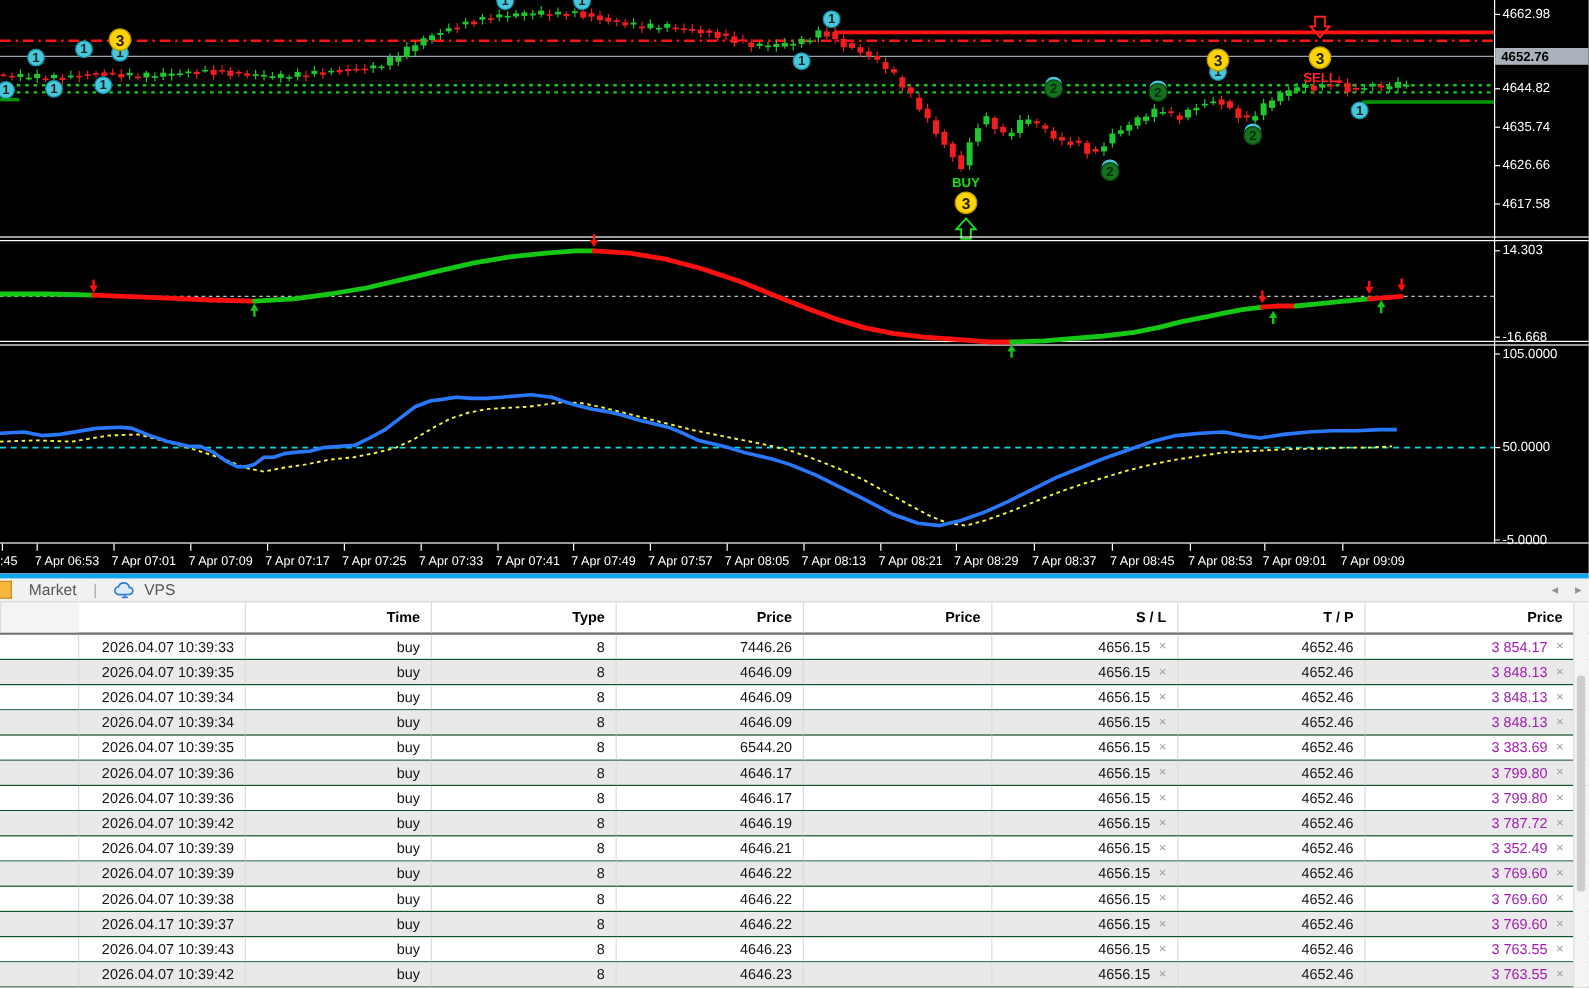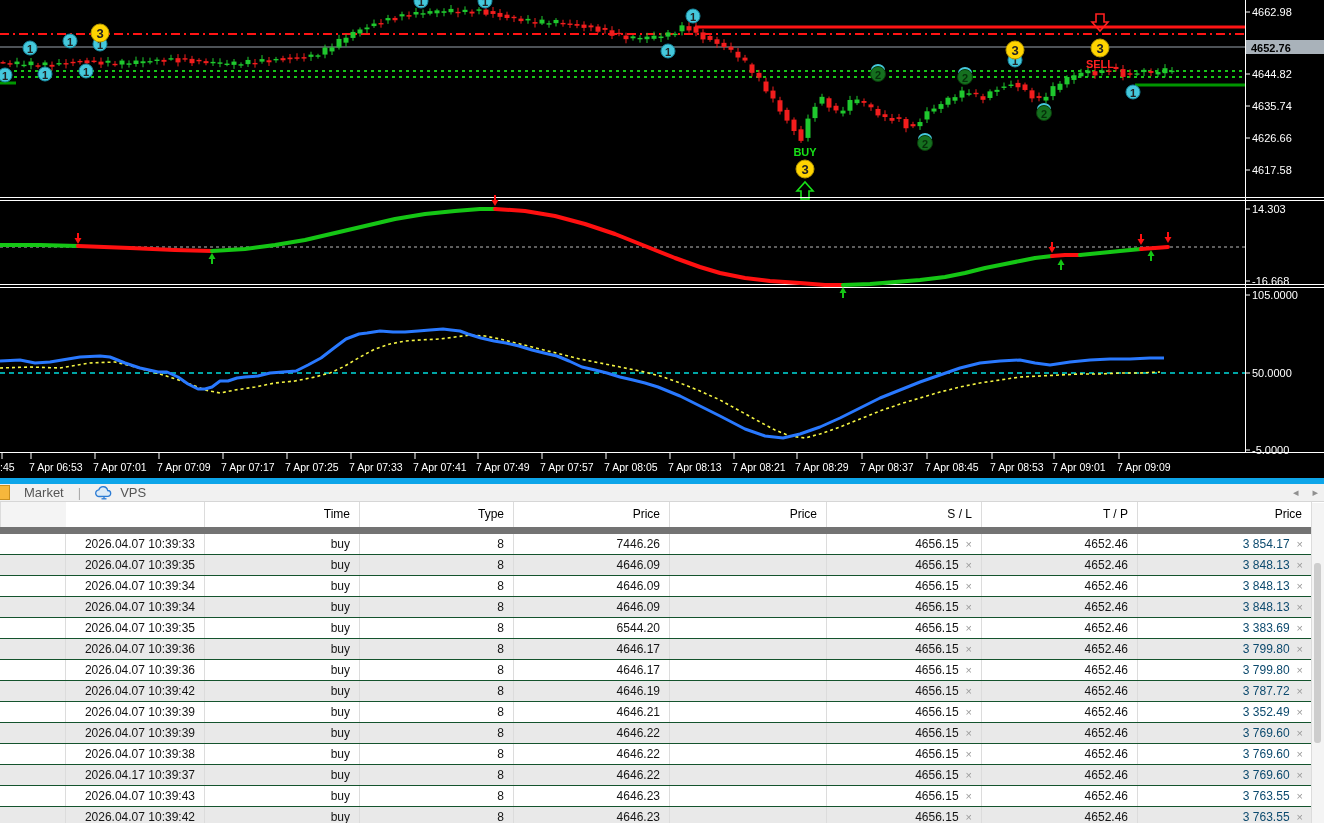--- a/index.html
+++ b/index.html
@@ -1,36 +1,36 @@
 <!DOCTYPE html>
 <html><head>
 <meta charset="utf-8">
 <style>
   html,body{margin:0;padding:0;width:1324px;height:823px;overflow:hidden;background:#fff;
     font-family:"Liberation Sans", sans-serif;}
   #chart-wrap{position:relative;width:1324px;height:478px;background:#000;}
   #chart-svg{display:block;}
   
-  #tabbar{height:24px;background:#f1f1f1;border-top:6px solid #0ea5e9;border-bottom:1px solid #d6d6d6;
+  #tabbar{height:24px;background:#f1f1f1;border-top:4px solid #0ea5e9;border-bottom:1px solid #d6d6d6;
     display:flex;align-items:center;font-size:13px;color:#555;box-sizing:border-box;position:relative;}
   #tabbar .cuticon{width:9px;height:13px;background:#f6b73c;border:1px solid #c98f1f;border-left:none;margin-right:10px;}
   #tabbar .tab{display:flex;align-items:center;gap:7px;cursor:default;padding:0 4px;}
   #tabbar .sep{color:#aaa;margin:0 10px;}
   #tabbar .nav{position:absolute;right:6px;top:0;height:100%;display:flex;align-items:center;gap:14px;color:#909090;font-size:11px;}
   
   #table{width:1324px;background:#fff;font-size:12px;color:#151515;}
   .trow{display:grid;grid-template-columns:66px 139px 155px 154px 156px 157px 155px 156px 174px 12px;
     height:20px;line-height:20px;}
-  .trow.head{height:25px;line-height:25px;border-bottom:7px solid #737373;color:#000;}
+  .trow.head{height:25px;line-height:25px;border-bottom:2px solid #737373;color:#000;font-weight:bold;}
   .trow.alt{background:#e9e9e9;}
   .trow:not(.head){border-bottom:1px solid #14532d;}
   .cell{display:flex;justify-content:flex-end;align-items:center;padding-right:9px;border-right:1px solid #dcdcdc;overflow:hidden;white-space:nowrap;}
   .cell:first-child{border-right:1px solid #dcdcdc;}
   .cell.noborder{border-right:none;}
-  .profit{color:#0c4a6e;}
+  .profit{color:#a21caf;}
   .xg{color:#9a9a9a;font-size:11px;margin-left:7px;}
   .sortarr{color:#555;font-size:9px;margin-left:6px;}
   .sbar{grid-row:1;background:#f4f4f4;border-left:1px solid #dcdcdc;}
   #scrolltrack{position:absolute;right:0;top:503px;width:12px;height:320px;background:#f4f4f4;border-left:1px solid #dcdcdc;}
   #scrollthumb{position:absolute;left:2px;top:60px;width:7px;height:180px;background:#cdcdcd;border-radius:3px;}
 </style>
 </head>
 <body>
 
 <div id="chart-wrap">

